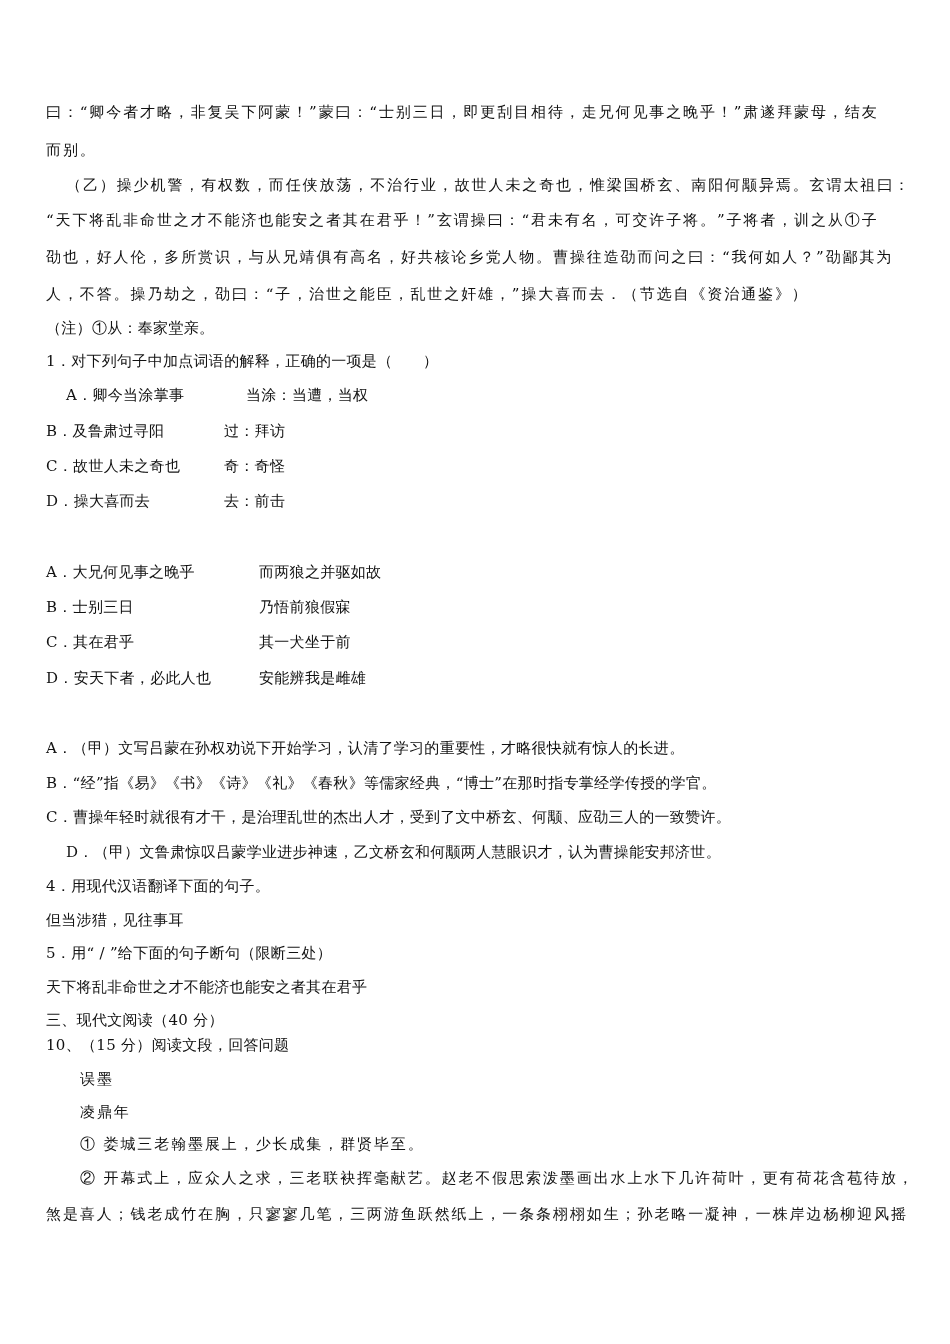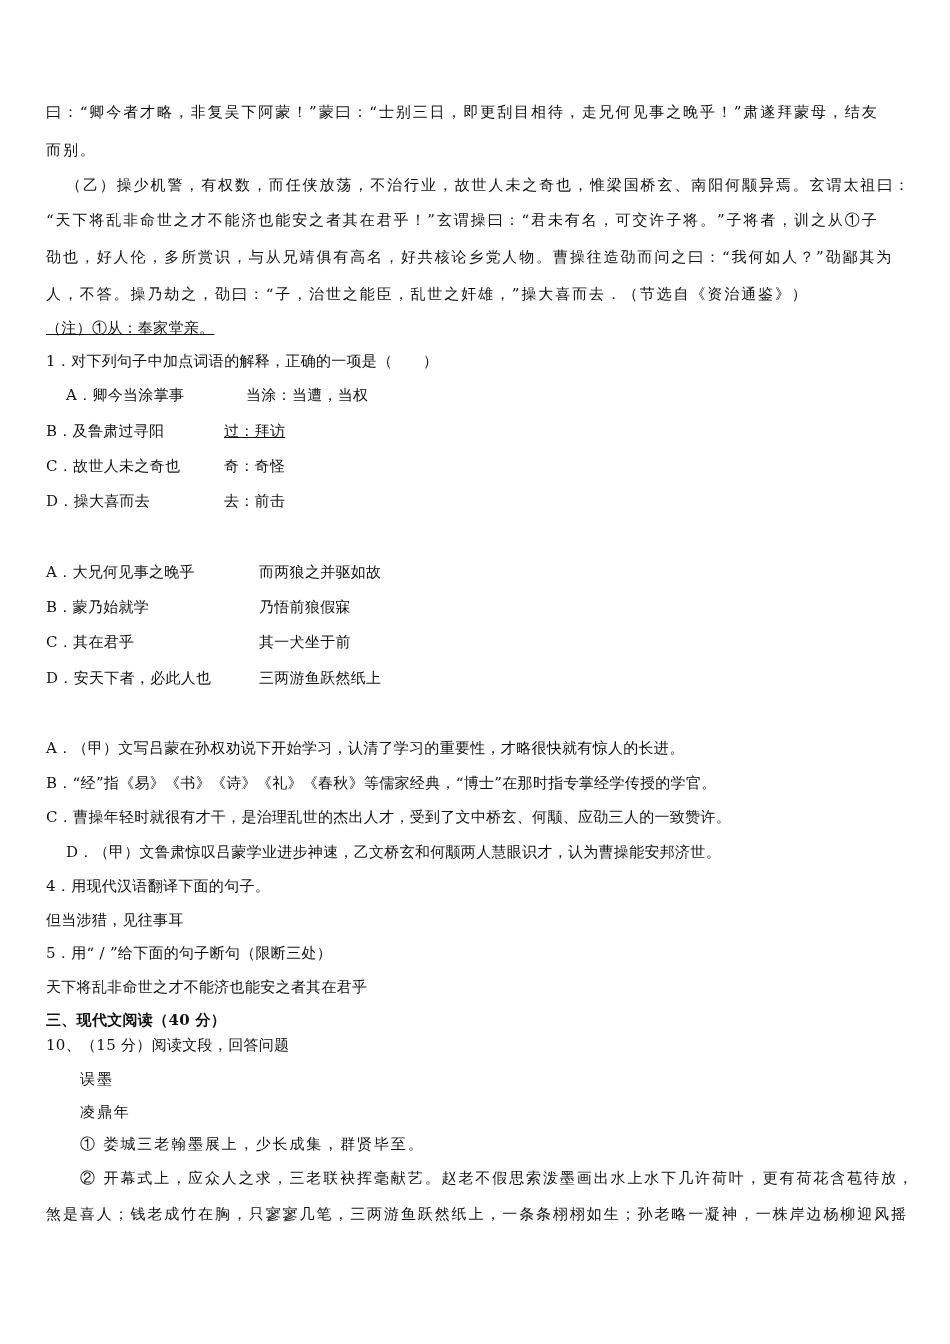--- a/index.html
+++ b/index.html
@@ -32,70 +32,70 @@
     .kai {
       font-family: "DejaVu Serif", serif;
       letter-spacing: 1.9px;
     }
     .indent { left: 80px; }
     .indent2 { left: 66px; }
     .opt-right {
       position: absolute;
       white-space: nowrap;
     }
-    .bold { font-weight: bold; }
+    .bold { font-weight: normal; }
   </style>
 </head>
 <body>
 
 <div class="page">
 
   <div class="line kai" style="top:102px;">曰：“卿今者才略，非复吴下阿蒙！”蒙曰：“士别三日，即更刮目相待，走兄何见事之晚乎！”肃遂拜蒙母，结友</div>
   <div class="line kai" style="top:140px;">而别。</div>
 
   <div class="line kai indent2" style="top:175px;font-family:Liberation Serif, serif;">（乙）操少机警，有权数，而任侠放荡，不治行业，故世人未之奇也，惟梁国桥玄、南阳何颙异焉。玄谓太祖曰：</div>
   <div class="line kai" style="top:210px;">“天下将乱非命世之才不能济也能安之者其在君乎！”玄谓操曰：“君未有名，可交许子将。”子将者，训之从①子</div>
   <div class="line kai" style="top:247px;">劭也，好人伦，多所赏识，与从兄靖俱有高名，好共核论乡党人物。曹操往造劭而问之曰：“我何如人？”劭鄙其为</div>
   <div class="line kai" style="top:284px;">人，不答。操乃劫之，劭曰：“子，治世之能臣，乱世之奸雄，”操大喜而去．（节选自《资治通鉴》）</div>
 
-  <div class="line" style="top:318px;text-decoration:underline;">（注）①从：奉家堂亲。</div>
+  <div class="line" style="top:318px;">（注）①从：奉家堂亲。</div>
 
   <div class="line" style="top:351px;">1．对下列句子中加点词语的解释，正确的一项是（　　）</div>
   <div class="line" style="top:385px;margin-left:20px;">
     <span>A．卿今当涂掌事</span>
     <span class="opt-right" style="left:180px;">当涂：当遭，当权</span>
   </div>
   <div class="line" style="top:421px;">
     <span>B．及鲁肃过寻阳</span>
-    <span class="opt-right" style="left:178px;text-decoration:underline;">过：拜访</span>
+    <span class="opt-right" style="left:178px;">过：拜访</span>
   </div>
   <div class="line" style="top:456px;">
     <span>C．故世人未之奇也</span>
     <span class="opt-right" style="left:178px;">奇：奇怪</span>
   </div>
   <div class="line" style="top:491px;">
     <span>D．操大喜而去</span>
     <span class="opt-right" style="left:178px;">去：前击</span>
   </div>
 
   <div class="line" style="top:562px;">
     <span>A．大兄何见事之晚乎</span>
     <span class="opt-right" style="left:213px;">而两狼之并驱如故</span>
   </div>
   <div class="line" style="top:597px;">
-    <span>B．蒙乃始就学</span>
+    <span>B．士别三日</span>
     <span class="opt-right" style="left:213px;">乃悟前狼假寐</span>
   </div>
   <div class="line" style="top:632px;">
     <span>C．其在君乎</span>
     <span class="opt-right" style="left:213px;">其一犬坐于前</span>
   </div>
   <div class="line" style="top:668px;">
     <span>D．安天下者，必此人也</span>
-    <span class="opt-right" style="left:213px;">三两游鱼跃然纸上</span>
+    <span class="opt-right" style="left:213px;">安能辨我是雌雄</span>
   </div>
 
   <div class="line" style="top:738px;">A．（甲）文写吕蒙在孙权劝说下开始学习，认清了学习的重要性，才略很快就有惊人的长进。</div>
   <div class="line" style="top:773px;">B．“经”指《易》《书》《诗》《礼》《春秋》等儒家经典，“博士”在那时指专掌经学传授的学官。</div>
   <div class="line" style="top:807px;">C．曹操年轻时就很有才干，是治理乱世的杰出人才，受到了文中桥玄、何颙、应劭三人的一致赞许。</div>
   <div class="line" style="top:842px;margin-left:20px;">D．（甲）文鲁肃惊叹吕蒙学业进步神速，乙文桥玄和何颙两人慧眼识才，认为曹操能安邦济世。</div>
 
   <div class="line" style="top:876px;">4．用现代汉语翻译下面的句子。</div>
   <div class="line" style="top:910px;">但当涉猎，见往事耳</div>
 

